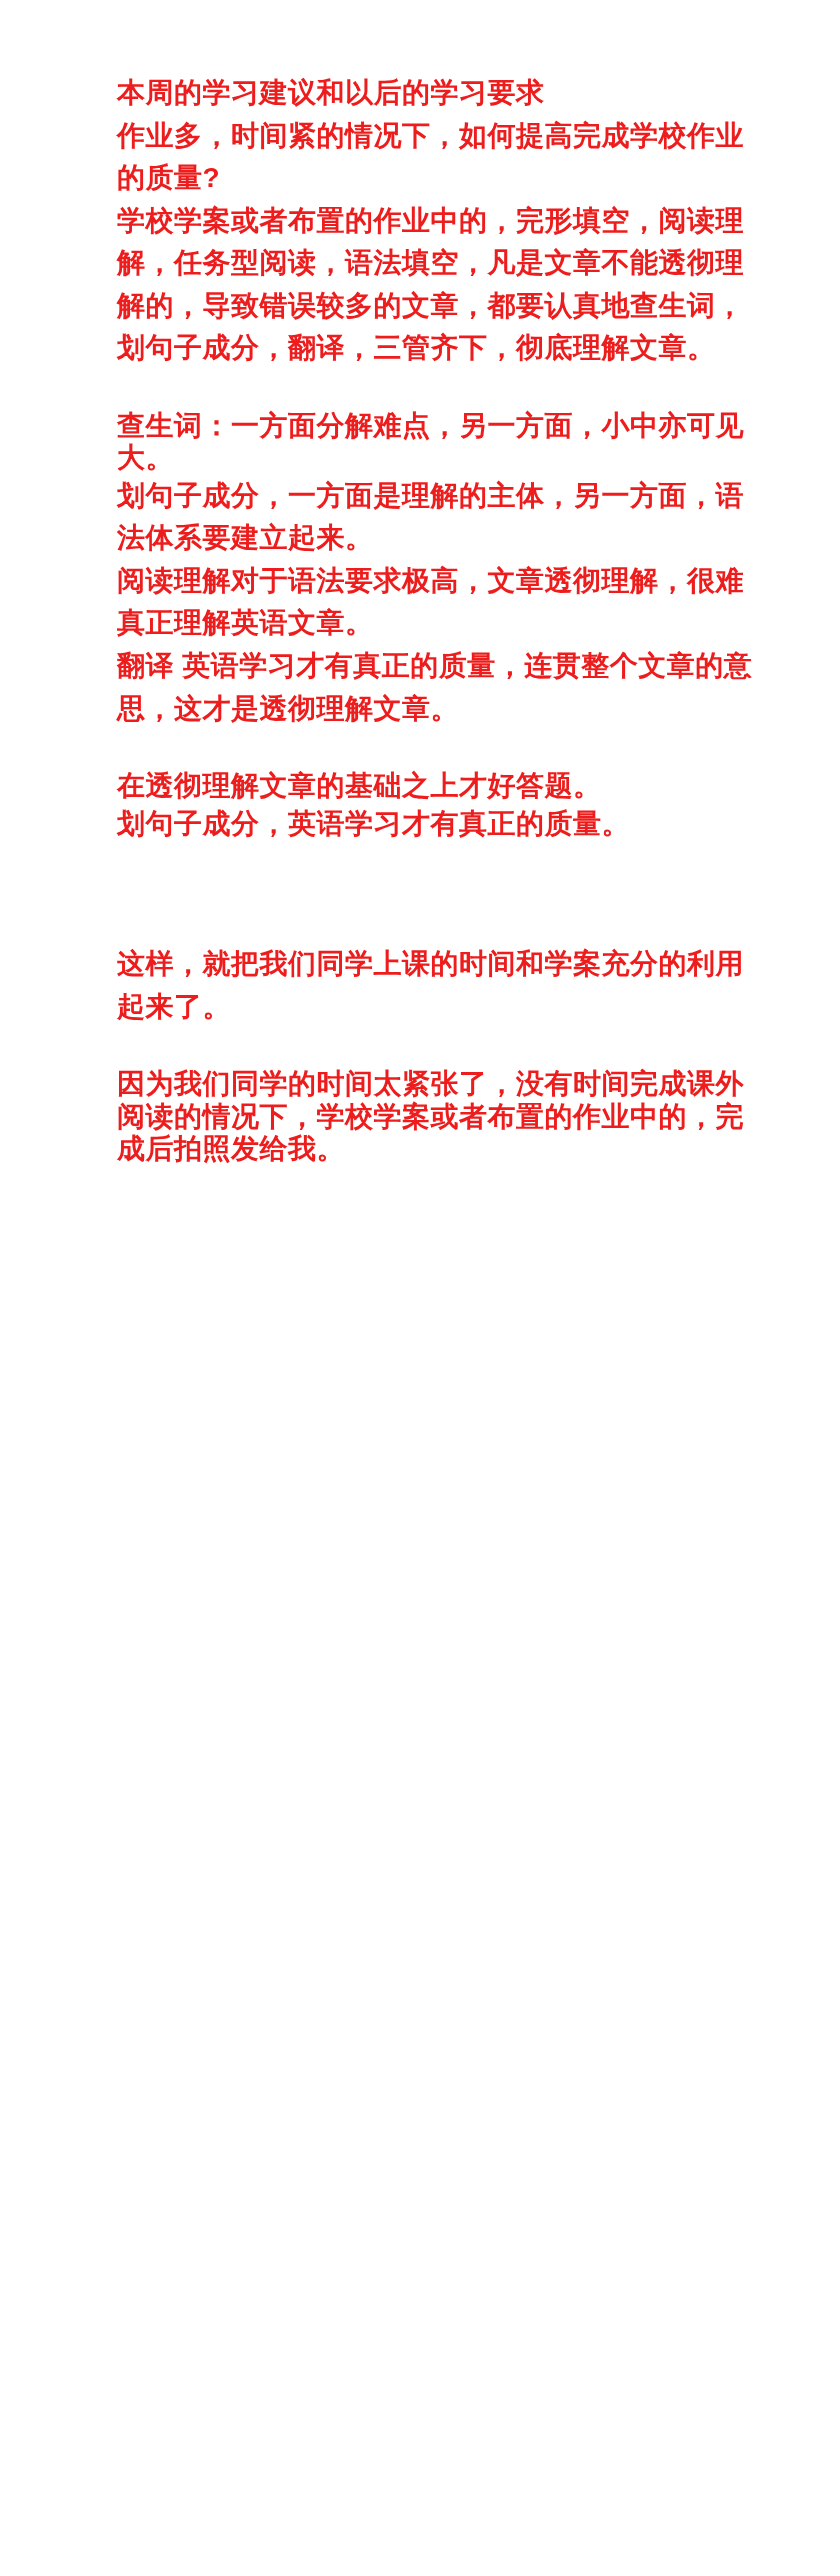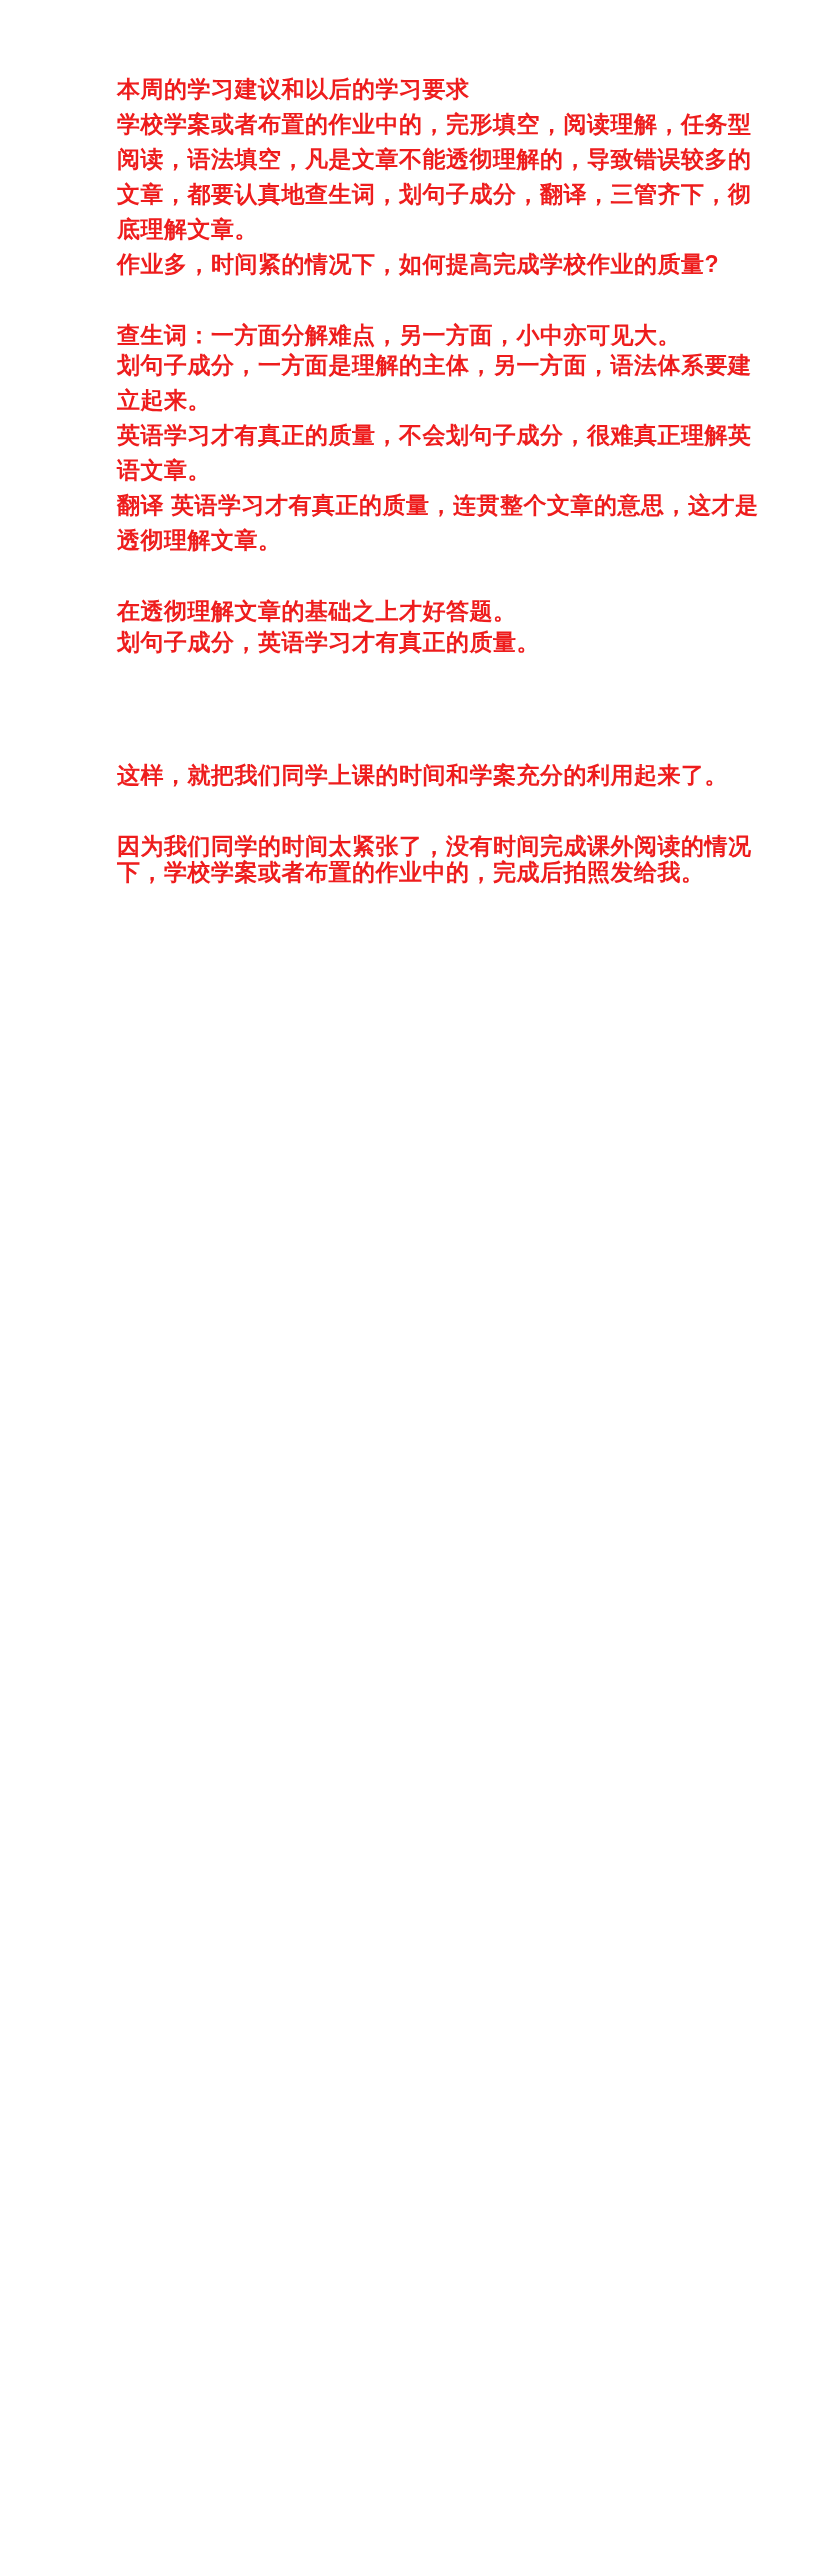--- a/index.html
+++ b/index.html
@@ -20,21 +20,21 @@
     box-sizing: border-box;
     padding: 72px 77px 62px 117px;
   }
   .doc {
     display: block;
   }
   .para {
     color: #ee1d1d;
     font-family: "Liberation Sans", sans-serif;
     font-weight: bold;
-    font-size: 23px;
+    font-size: 28px;
     line-height: 1.52;
     letter-spacing: 0.5px;
     margin: 0 0 0 0;
     text-align: left;
     word-break: break-all;
   }
   .para.tight {
     line-height: 1.16;
     margin-top: 40px;
   }
@@ -43,29 +43,29 @@
   }
 </style>
 </head>
 <body>
 
 <div class="page">
   <div class="doc">
 
     <p class="para">本周的学习建议和以后的学习要求</p>
 
+    <p class="para">作业多，时间紧的情况下，如何提高完成学校作业的质量?</p>
+
     <p class="para">学校学案或者布置的作业中的，完形填空，阅读理解，任务型阅读，语法填空，凡是文章不能透彻理解的，导致错误较多的文章，都要认真地查生词，划句子成分，翻译，三管齐下，彻底理解文章。</p>
-
-    <p class="para">作业多，时间紧的情况下，如何提高完成学校作业的质量?</p>
 
     <p class="para tight">查生词：一方面分解难点，另一方面，小中亦可见大。</p>
 
     <p class="para">划句子成分，一方面是理解的主体，另一方面，语法体系要建立起来。</p>
 
-    <p class="para">英语学习才有真正的质量，不会划句子成分，很难真正理解英语文章。</p>
+    <p class="para">阅读理解对于语法要求极高，文章透彻理解，很难真正理解英语文章。</p>
 
     <p class="para">翻译 英语学习才有真正的质量，连贯整个文章的意思，这才是透彻理解文章。</p>
 
     <p class="para tight">在透彻理解文章的基础之上才好答题。</p>
 
     <p class="para">划句子成分，英语学习才有真正的质量。</p>
 
     <div class="spacer-big"></div>
 
     <p class="para">这样，就把我们同学上课的时间和学案充分的利用起来了。</p>

